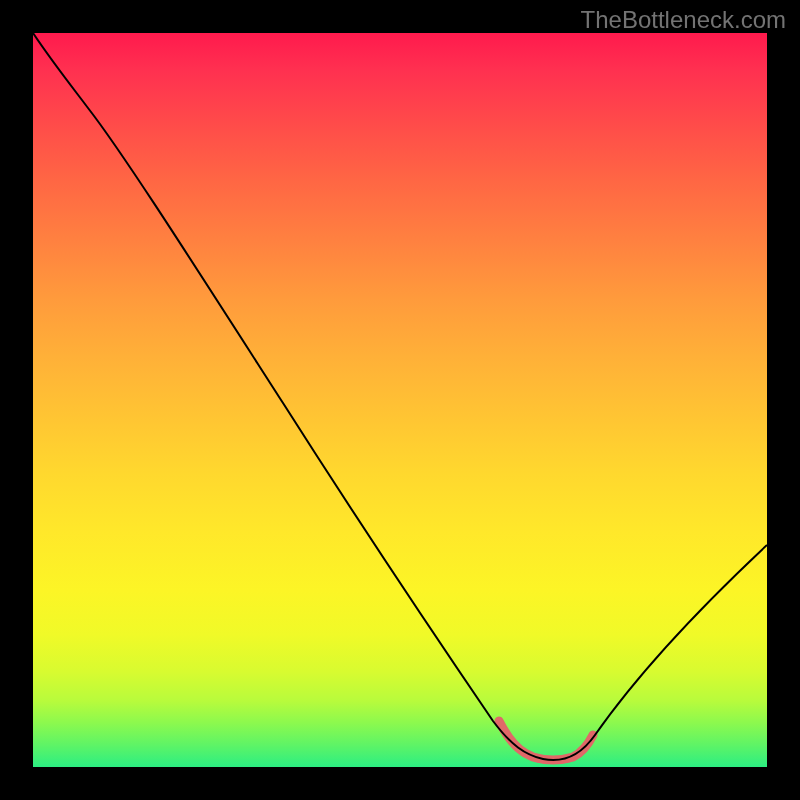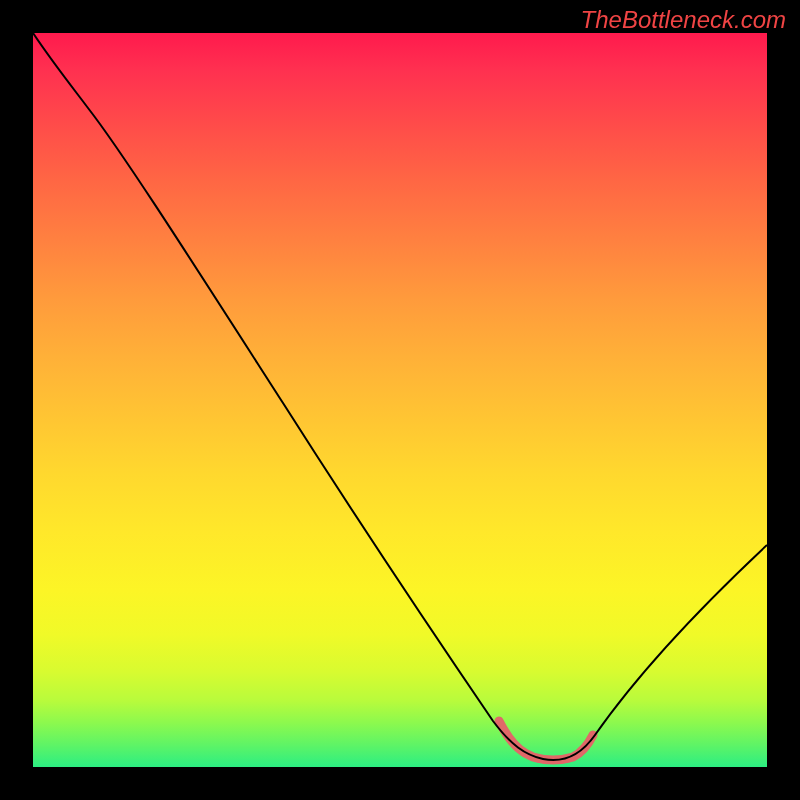--- a/index.html
+++ b/index.html
@@ -7,25 +7,24 @@
     width: 800px;
     height: 800px;
     background: #000;
     position: relative;
     font-family: Arial, sans-serif;
   }
   .watermark {
     position: absolute;
     top: 6px;
     right: 14px;
-    color: #ef4444;
+    color: #737373;
     font-size: 24px;
     font-weight: 400;
     z-index: 10;
-    font-style: italic;
   }
   .plot-area {
     position: absolute;
     left: 33px;
     top: 33px;
     width: 734px;
     height: 734px;
     background: linear-gradient(to bottom,
       #ff1a4d 0%,
       #ff3050 5%,

